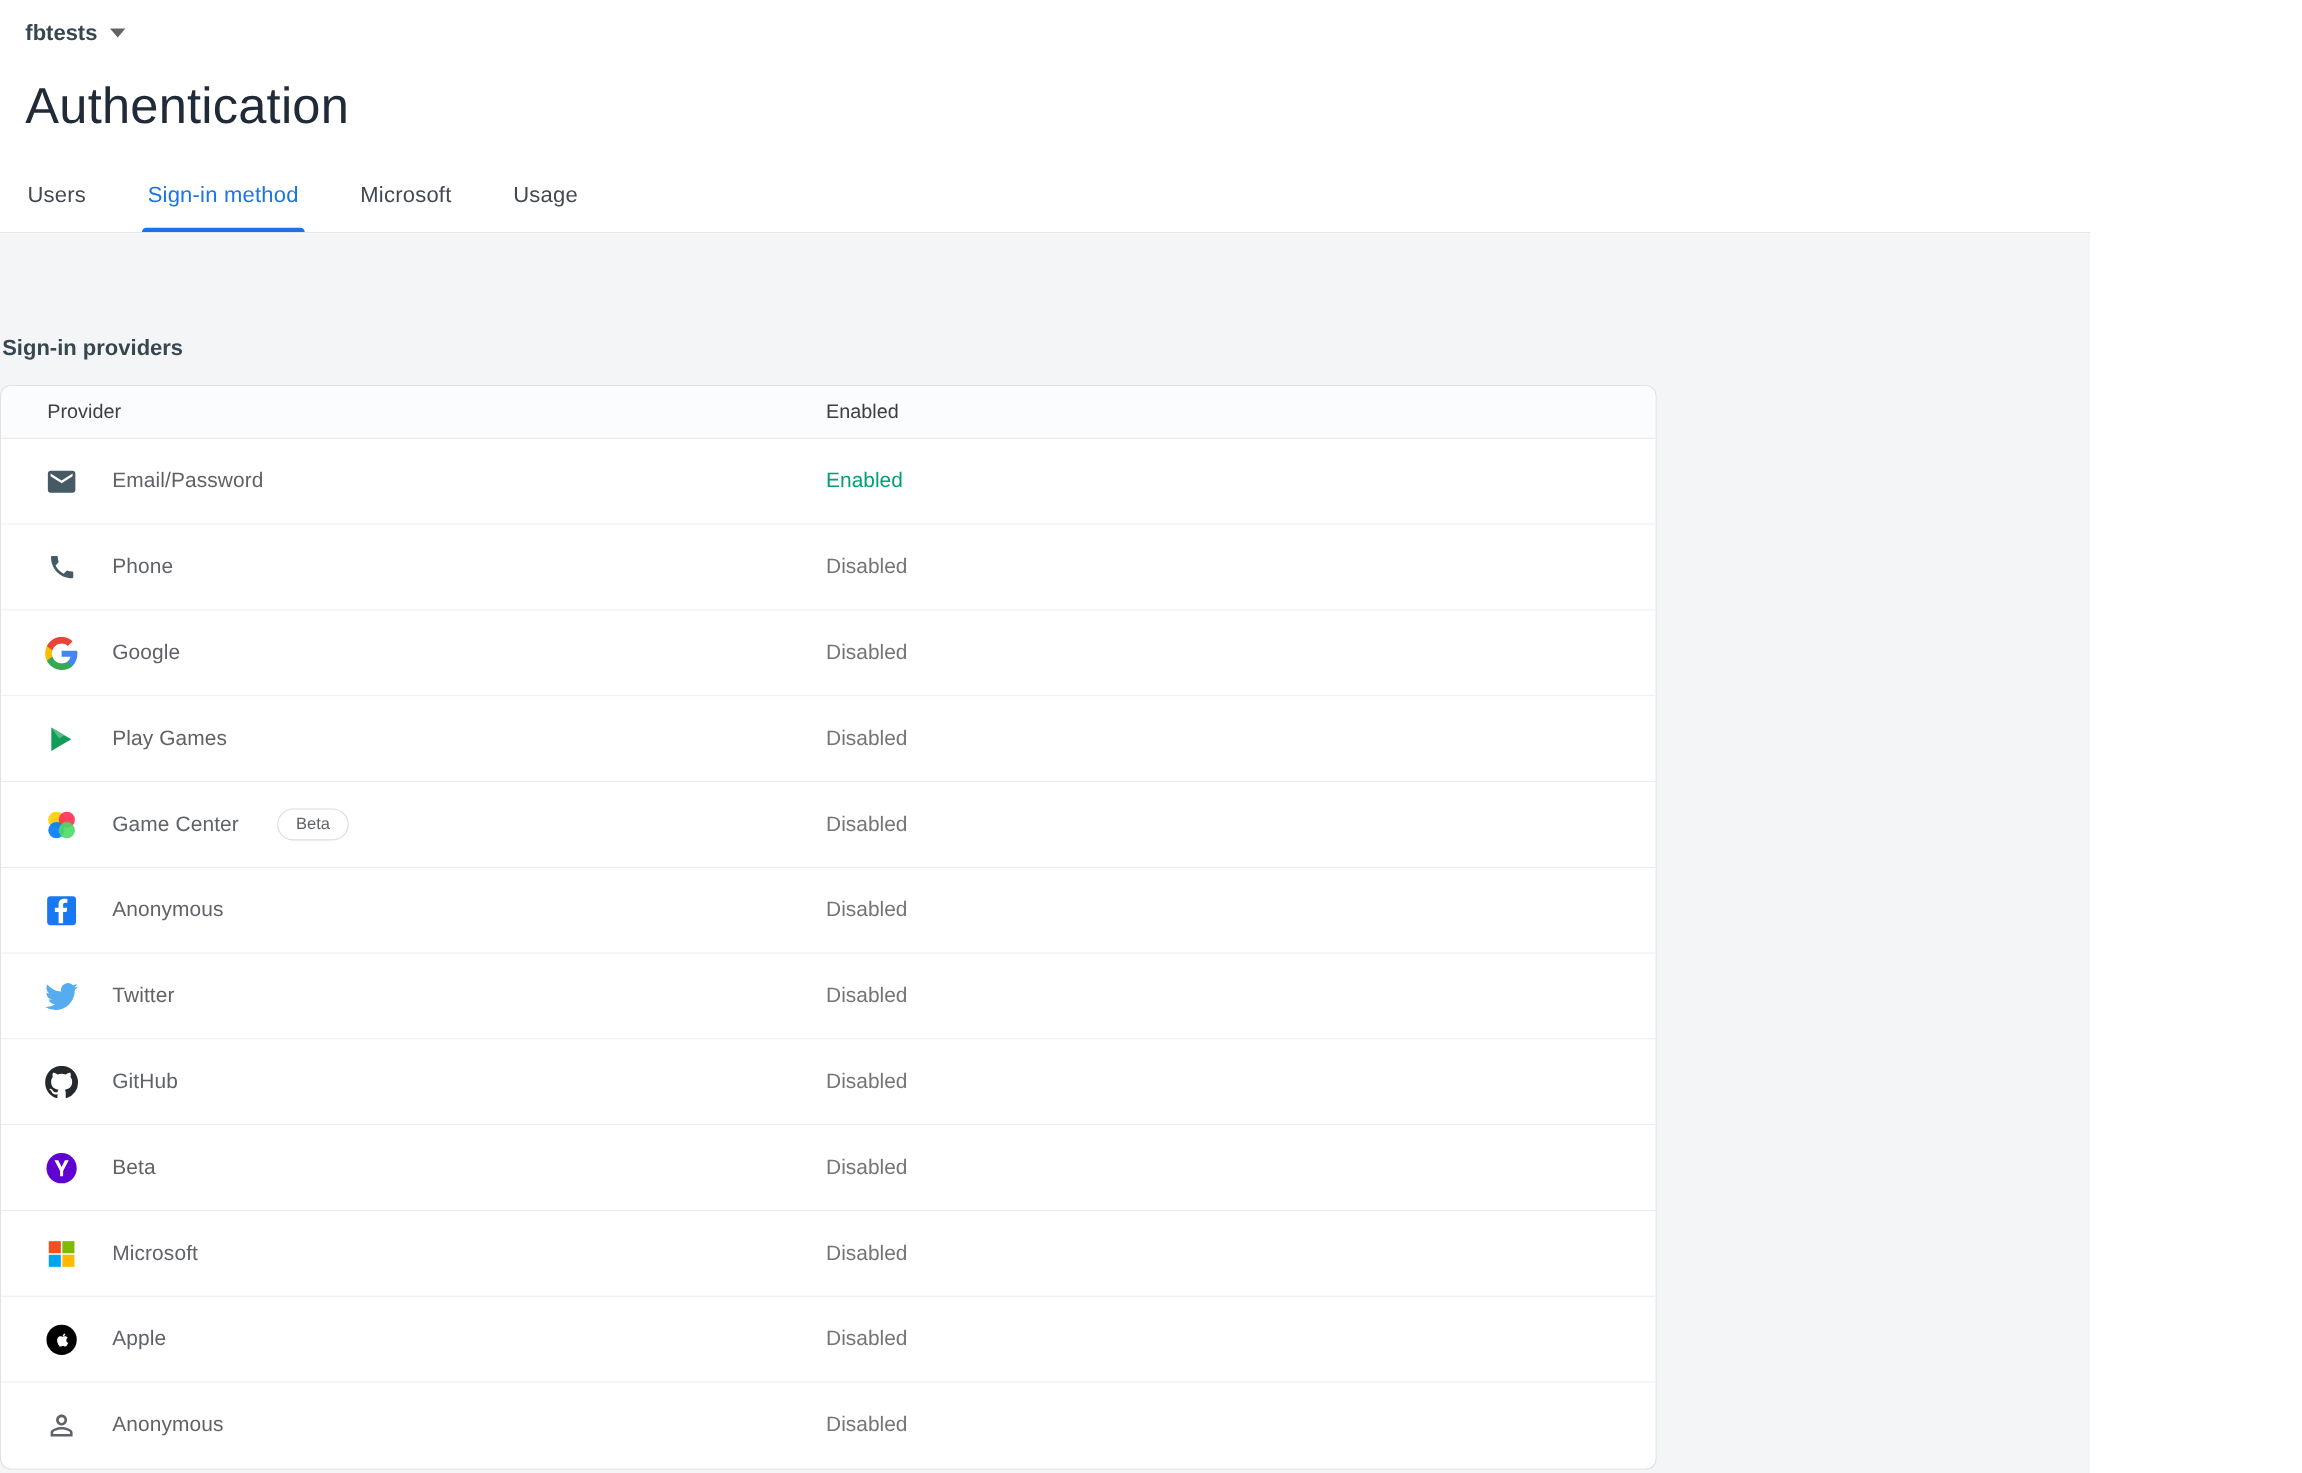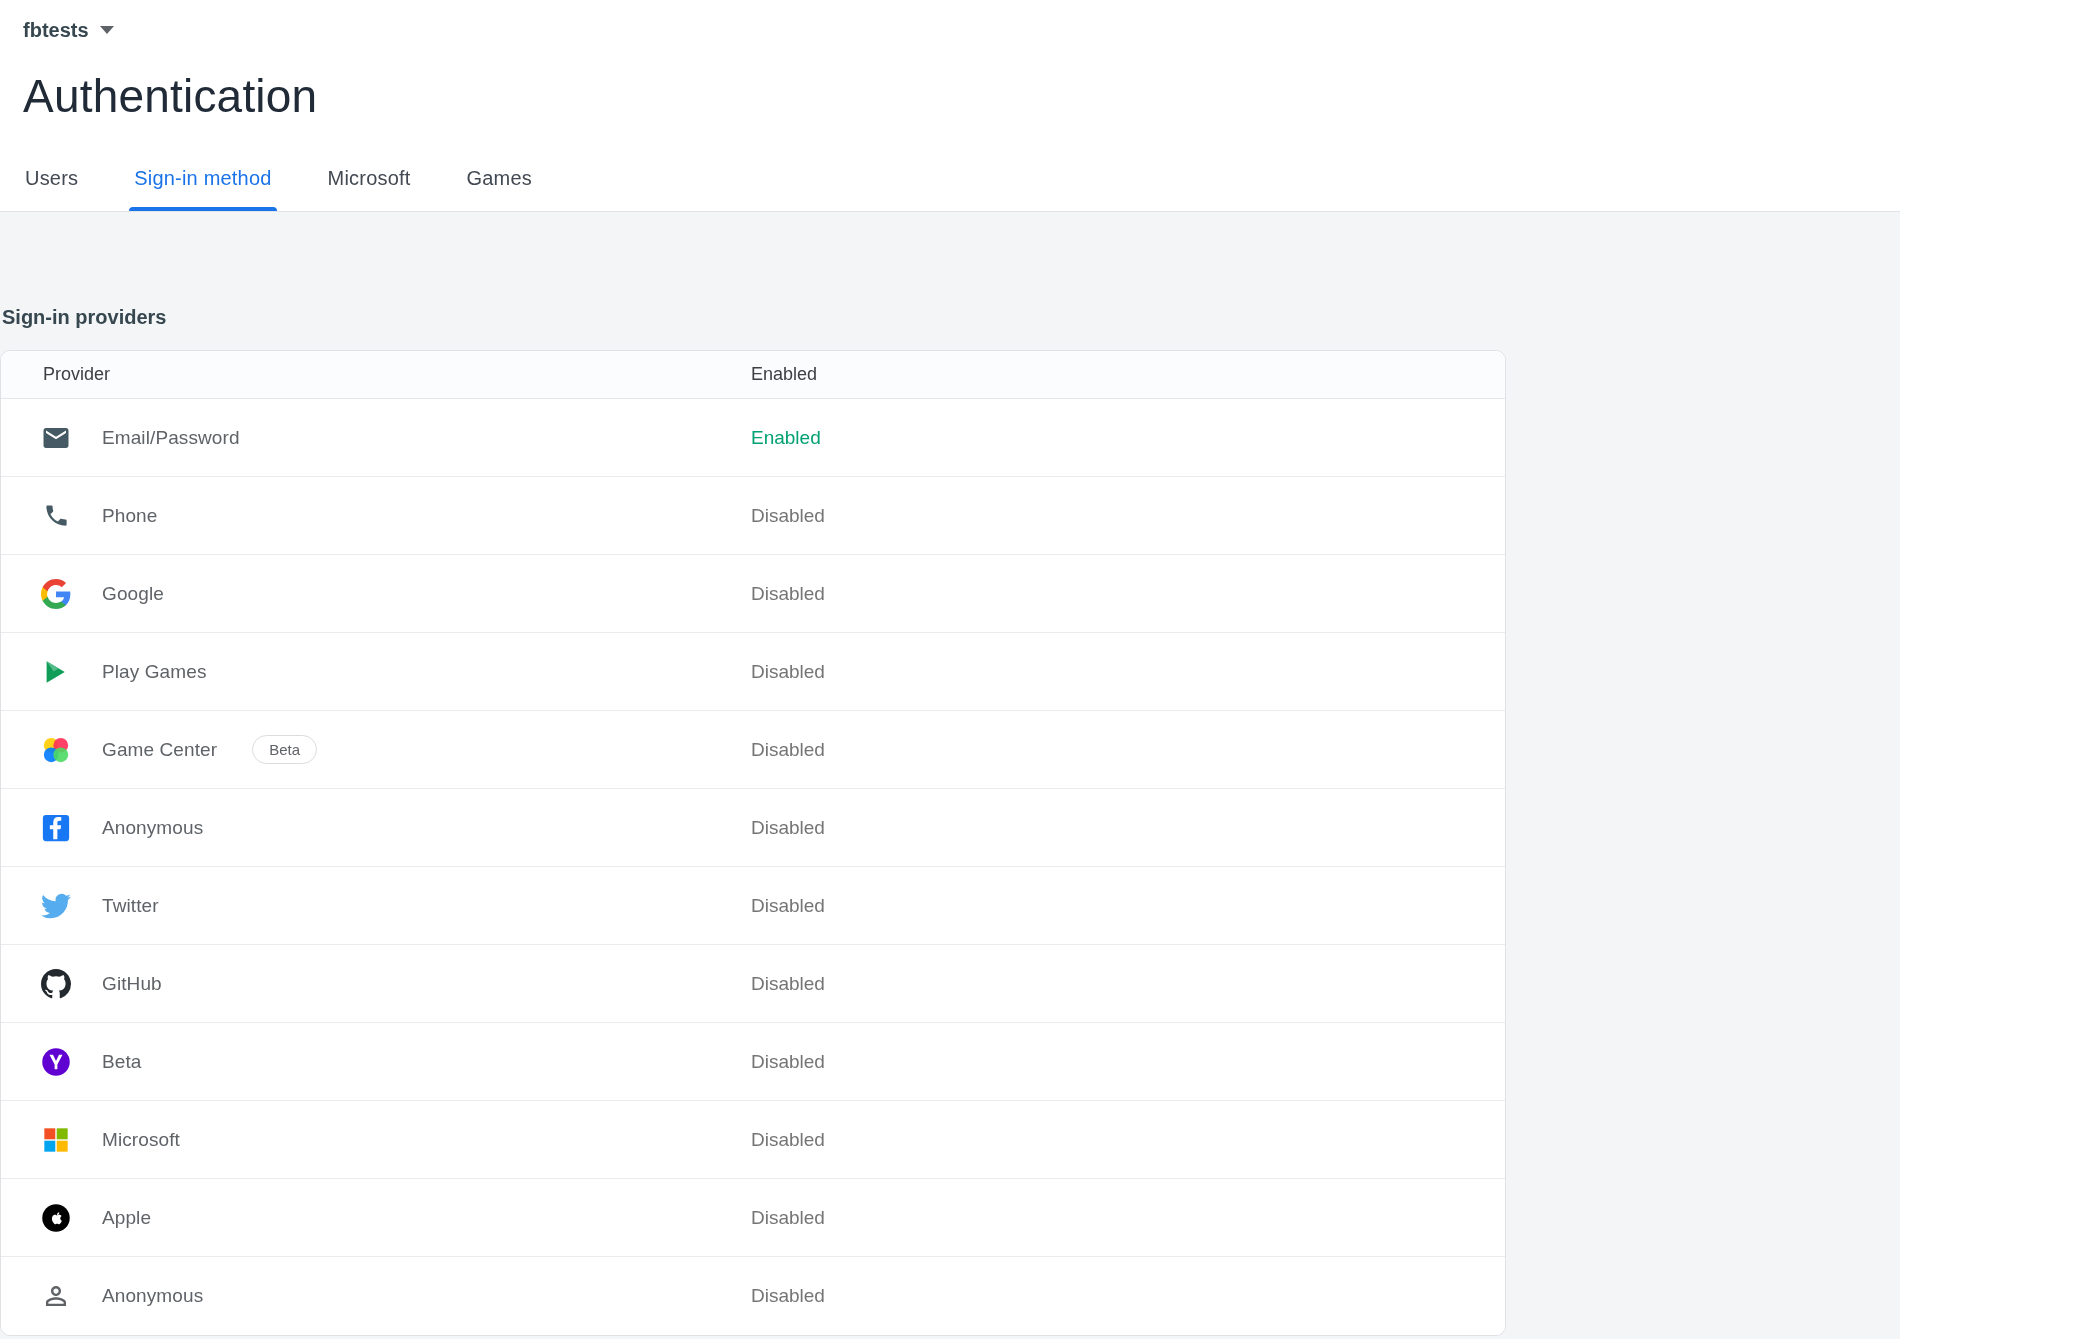--- a/index.html
+++ b/index.html
@@ -100,21 +100,21 @@
   <div class="top">
     <div class="project-selector">
       <span>fbtests</span>
       <span class="caret"></span>
     </div>
     <h1 class="page-title">Authentication</h1>
     <nav class="tabs">
         <button class="tab">Users</button>
         <button class="tab active">Sign-in method</button>
         <button class="tab">Microsoft</button>
-        <button class="tab">Games</button>
+        <button class="tab">Usage</button>
       </nav>
   </div>
 
   <main class="content">
     <div class="section">
       <h2 class="section-title">Sign-in providers</h2>
       <div class="card">
         <div class="thead">
           <span class="col-provider">Provider</span>
           <span class="col-status">Enabled</span>

